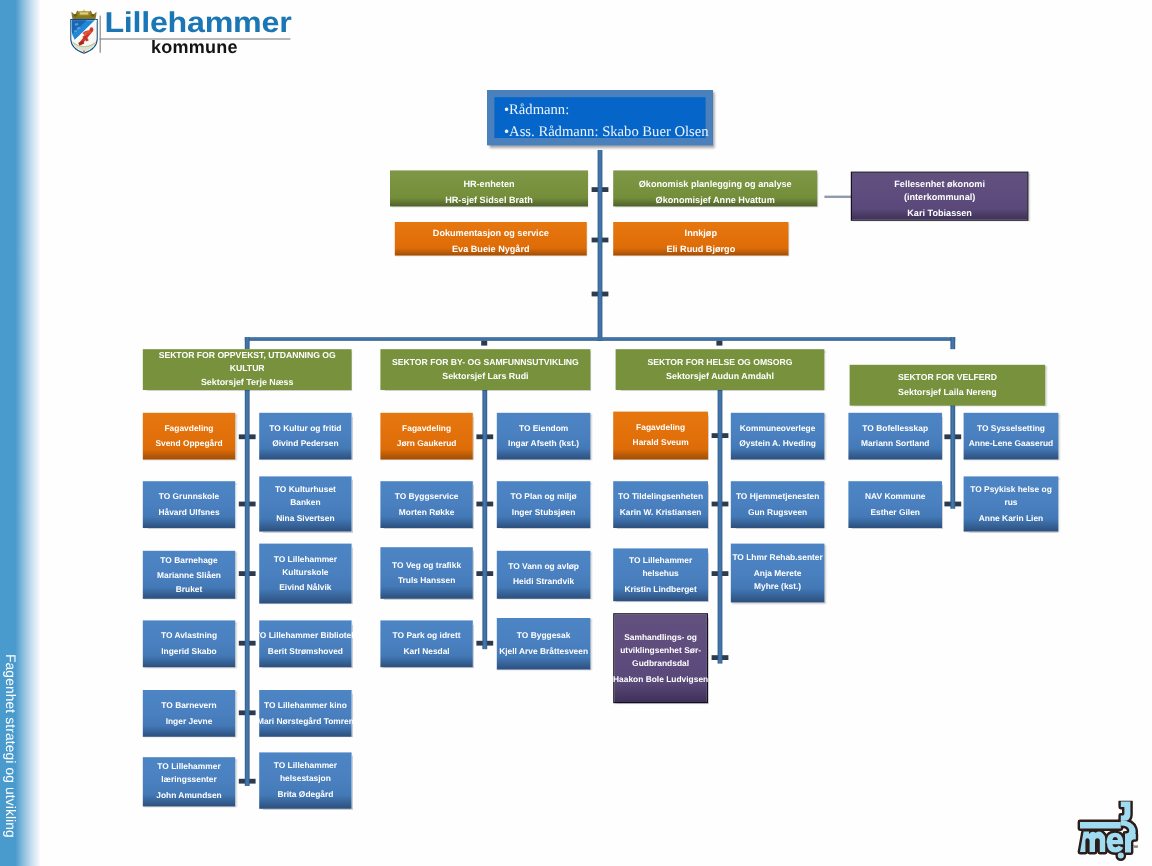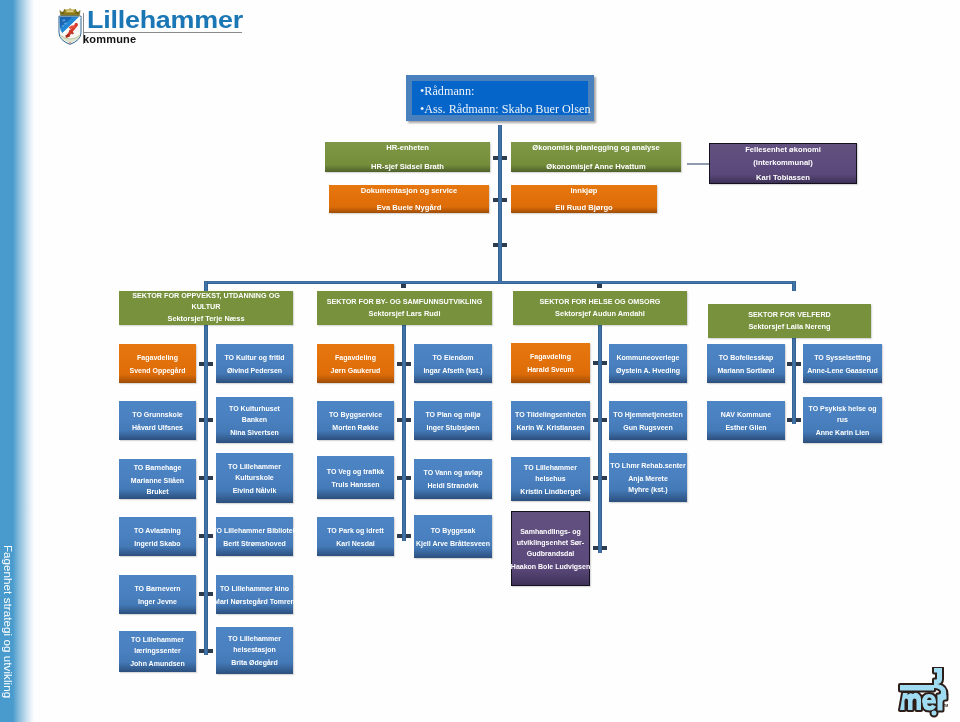--- a/index.html
+++ b/index.html
@@ -12,35 +12,35 @@
   transform:rotate(90deg);transform-origin:0 0;
   font-size:11.5px;color:#ffffff;white-space:nowrap;letter-spacing:.1px;
   line-height:16px;text-align:left;}
 .logo{position:absolute;left:57px;top:6px;}
 .crest{position:absolute;left:0;top:1px;width:26px;height:38px;}
 .logotext{position:absolute;left:26px;top:0;width:200px;height:44px;}
 .logoname{position:absolute;left:4px;top:2px;font-size:24px;font-weight:700;color:#1a76b4;
   line-height:24px;letter-spacing:-0.2px;transform:scaleX(1.12);transform-origin:0 0;}
 .logobar{position:absolute;left:0px;top:7px;width:1.3px;height:31px;background:#8a8a8a;}
 .logorule{position:absolute;left:0px;top:26px;width:159px;height:1.3px;background:#8a8a8a;}
-.logosub{position:absolute;left:0;top:26px;width:158px;font-size:11px;font-weight:700;color:#141414;
-  text-align:left;letter-spacing:.2px;line-height:15px;}
+.logosub{position:absolute;left:0;top:26px;width:158px;font-size:15px;font-weight:700;color:#141414;
+  text-align:center;letter-spacing:.2px;line-height:15px;}
 .topbox{position:absolute;left:406px;top:75px;width:188px;height:46px;
   background:#0565C8;border:6px solid #4A80BC;box-sizing:border-box;
   box-shadow:2px 2px 2px rgba(0,0,0,.35);display:flex;flex-direction:column;justify-content:center;
   padding-top:3px;}
 .tline{font-family:"Liberation Serif",serif;font-size:12.2px;color:#edf3fa;
   padding-left:8px;line-height:18px;white-space:nowrap;}
 .vline{position:absolute;background:linear-gradient(to right,#2e5c8e 0%,#4579ad 45%,#3f6ea0 75%,#2b5787 100%);}
 .trunk-main{left:498px;top:125px;width:4px;height:159px;}
 .hbus{position:absolute;left:204px;top:281px;width:592px;height:3px;background:linear-gradient(to bottom,#35669a 0%,#4579ad 50%,#2b5787 100%);}
 .hline{position:absolute;background:#8f9cad;}
 .stub{position:absolute;background:#2C3B4E;}
 .sbox{position:absolute;box-sizing:border-box;display:flex;flex-direction:column;
-  align-items:center;justify-content:space-between;color:#fff;text-align:center;
+  align-items:center;justify-content:flex-end;color:#fff;text-align:center;
   box-shadow:1.2px 1.2px 1.2px rgba(0,0,0,.18);}
 .green{background:linear-gradient(to bottom,#7e9848 0%,#77913D 50%,#748d3b 76%,#4e612a 100%);}
 .orange{background:linear-gradient(to bottom,#e6770f 0%,#e2700a 52%,#dd6c08 78%,#9e4d06 100%);}
 .blue{background:linear-gradient(to bottom,#4d85c4 0%,#4a80bf 50%,#4379b6 76%,#2c4f7d 100%);}
 .purple{background:linear-gradient(to bottom,#62517f 0%,#5d4b7d 55%,#594878 78%,#3e3158 100%);border:1px solid #151020;}
 .st1{font-size:7.6px;font-weight:700;line-height:11px;}
 .st2{font-size:7.6px;font-weight:700;line-height:11px;margin-top:2px;}
 .sechead{position:absolute;box-sizing:border-box;background:#77913D;color:#fff;
   display:flex;flex-direction:column;align-items:center;justify-content:center;text-align:center;
   box-shadow:1.2px 1.2px 1.2px rgba(0,0,0,.18);padding:0 4px;}

